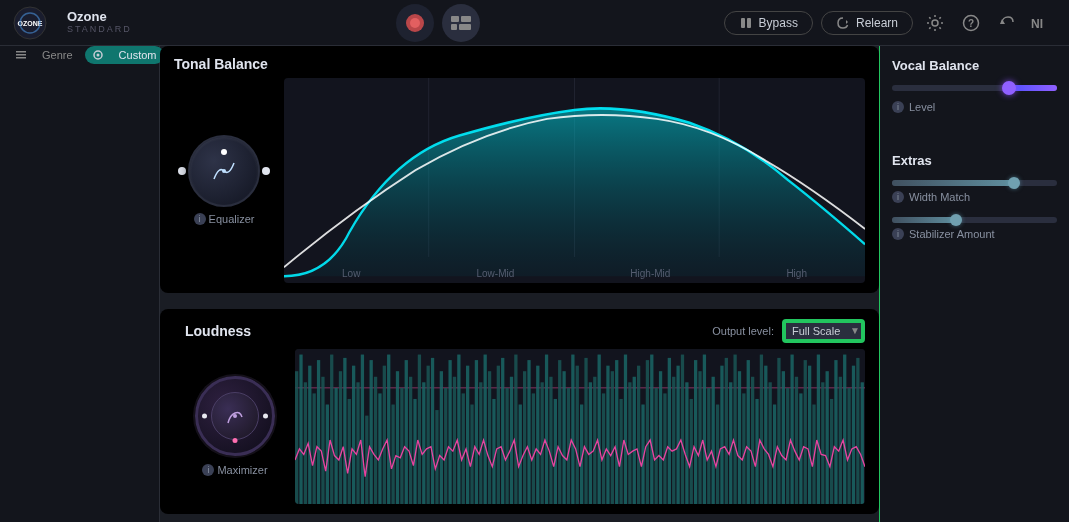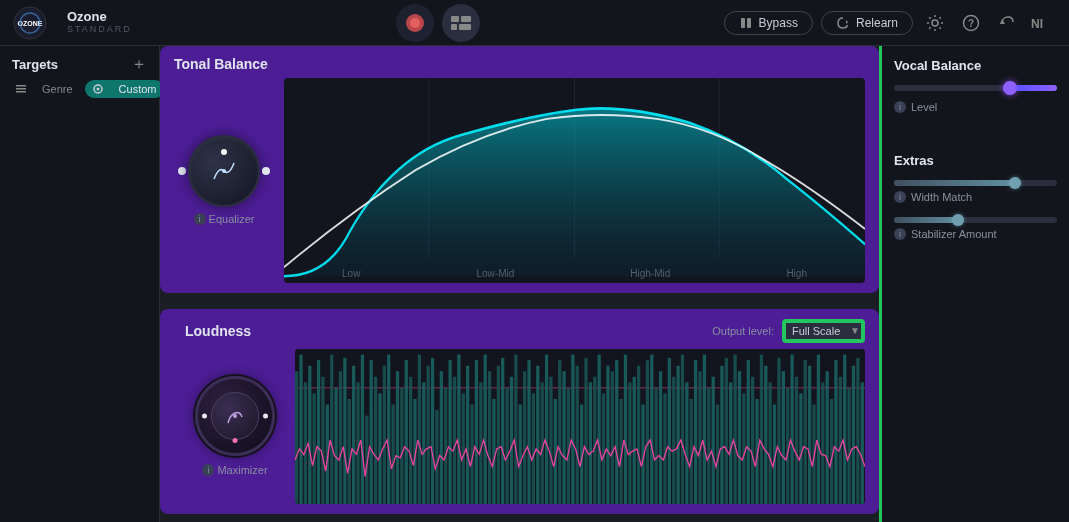--- a/index.html
+++ b/index.html
@@ -163,21 +163,21 @@
       border-radius: 4px;
       margin: 1px 4px;
     }
     .sidebar-list li.active {
       background: #2a3048;
       color: #e0e4ee;
     }
 
     
     .panel {
-      background: #4c1d95;
+      background: #000000;
       border-radius: 8px;
       padding: 10px 14px;
       margin-bottom: 8px;
       flex: 1;
       display: flex;
       flex-direction: column;
       min-height: 0;
     }
     .panel-header {
       display: flex;
@@ -379,21 +379,21 @@
       background: #12141e;
       border-radius: 4px;
       overflow: hidden;
       position: relative;
     }
 
     
     .right-panel {
       width: 190px;
       background: #13151c;
-      border-left: 3px solid #22c55e;
+      border-left: 1px solid #22c55e;
       display: flex;
       flex-direction: column;
       padding: 12px;
       gap: 0;
       flex-shrink: 0;
     }
     .right-section-title {
       font-size: 13px;
       font-weight: 600;
       color: #e0e4ee;
@@ -629,24 +629,20 @@
       <svg width="24" height="18" viewBox="0 0 24 18">
         <text x="0" y="14" fill="#888" font-size="12" font-weight="bold" font-family="Arial">NI</text>
       </svg>
     </button>
   </div>
 </div>
 
 <div class="main-layout">
 
   <div class="sidebar">
-    <div class="sidebar-header">
-      <span class="sidebar-title">Targets</span>
-      <button class="sidebar-add-btn">＋</button>
-    </div>
     <div class="sidebar-tabs">
       <button class="sidebar-tab">
         <svg width="10" height="10" viewBox="0 0 10 10">
           <rect x="0" y="1" width="10" height="1.5" fill="#888"></rect>
           <rect x="0" y="4" width="10" height="1.5" fill="#888"></rect>
           <rect x="0" y="7" width="10" height="1.5" fill="#888"></rect>
         </svg>
         <span>Genre</span>
       </button>
       <button class="sidebar-tab active">

